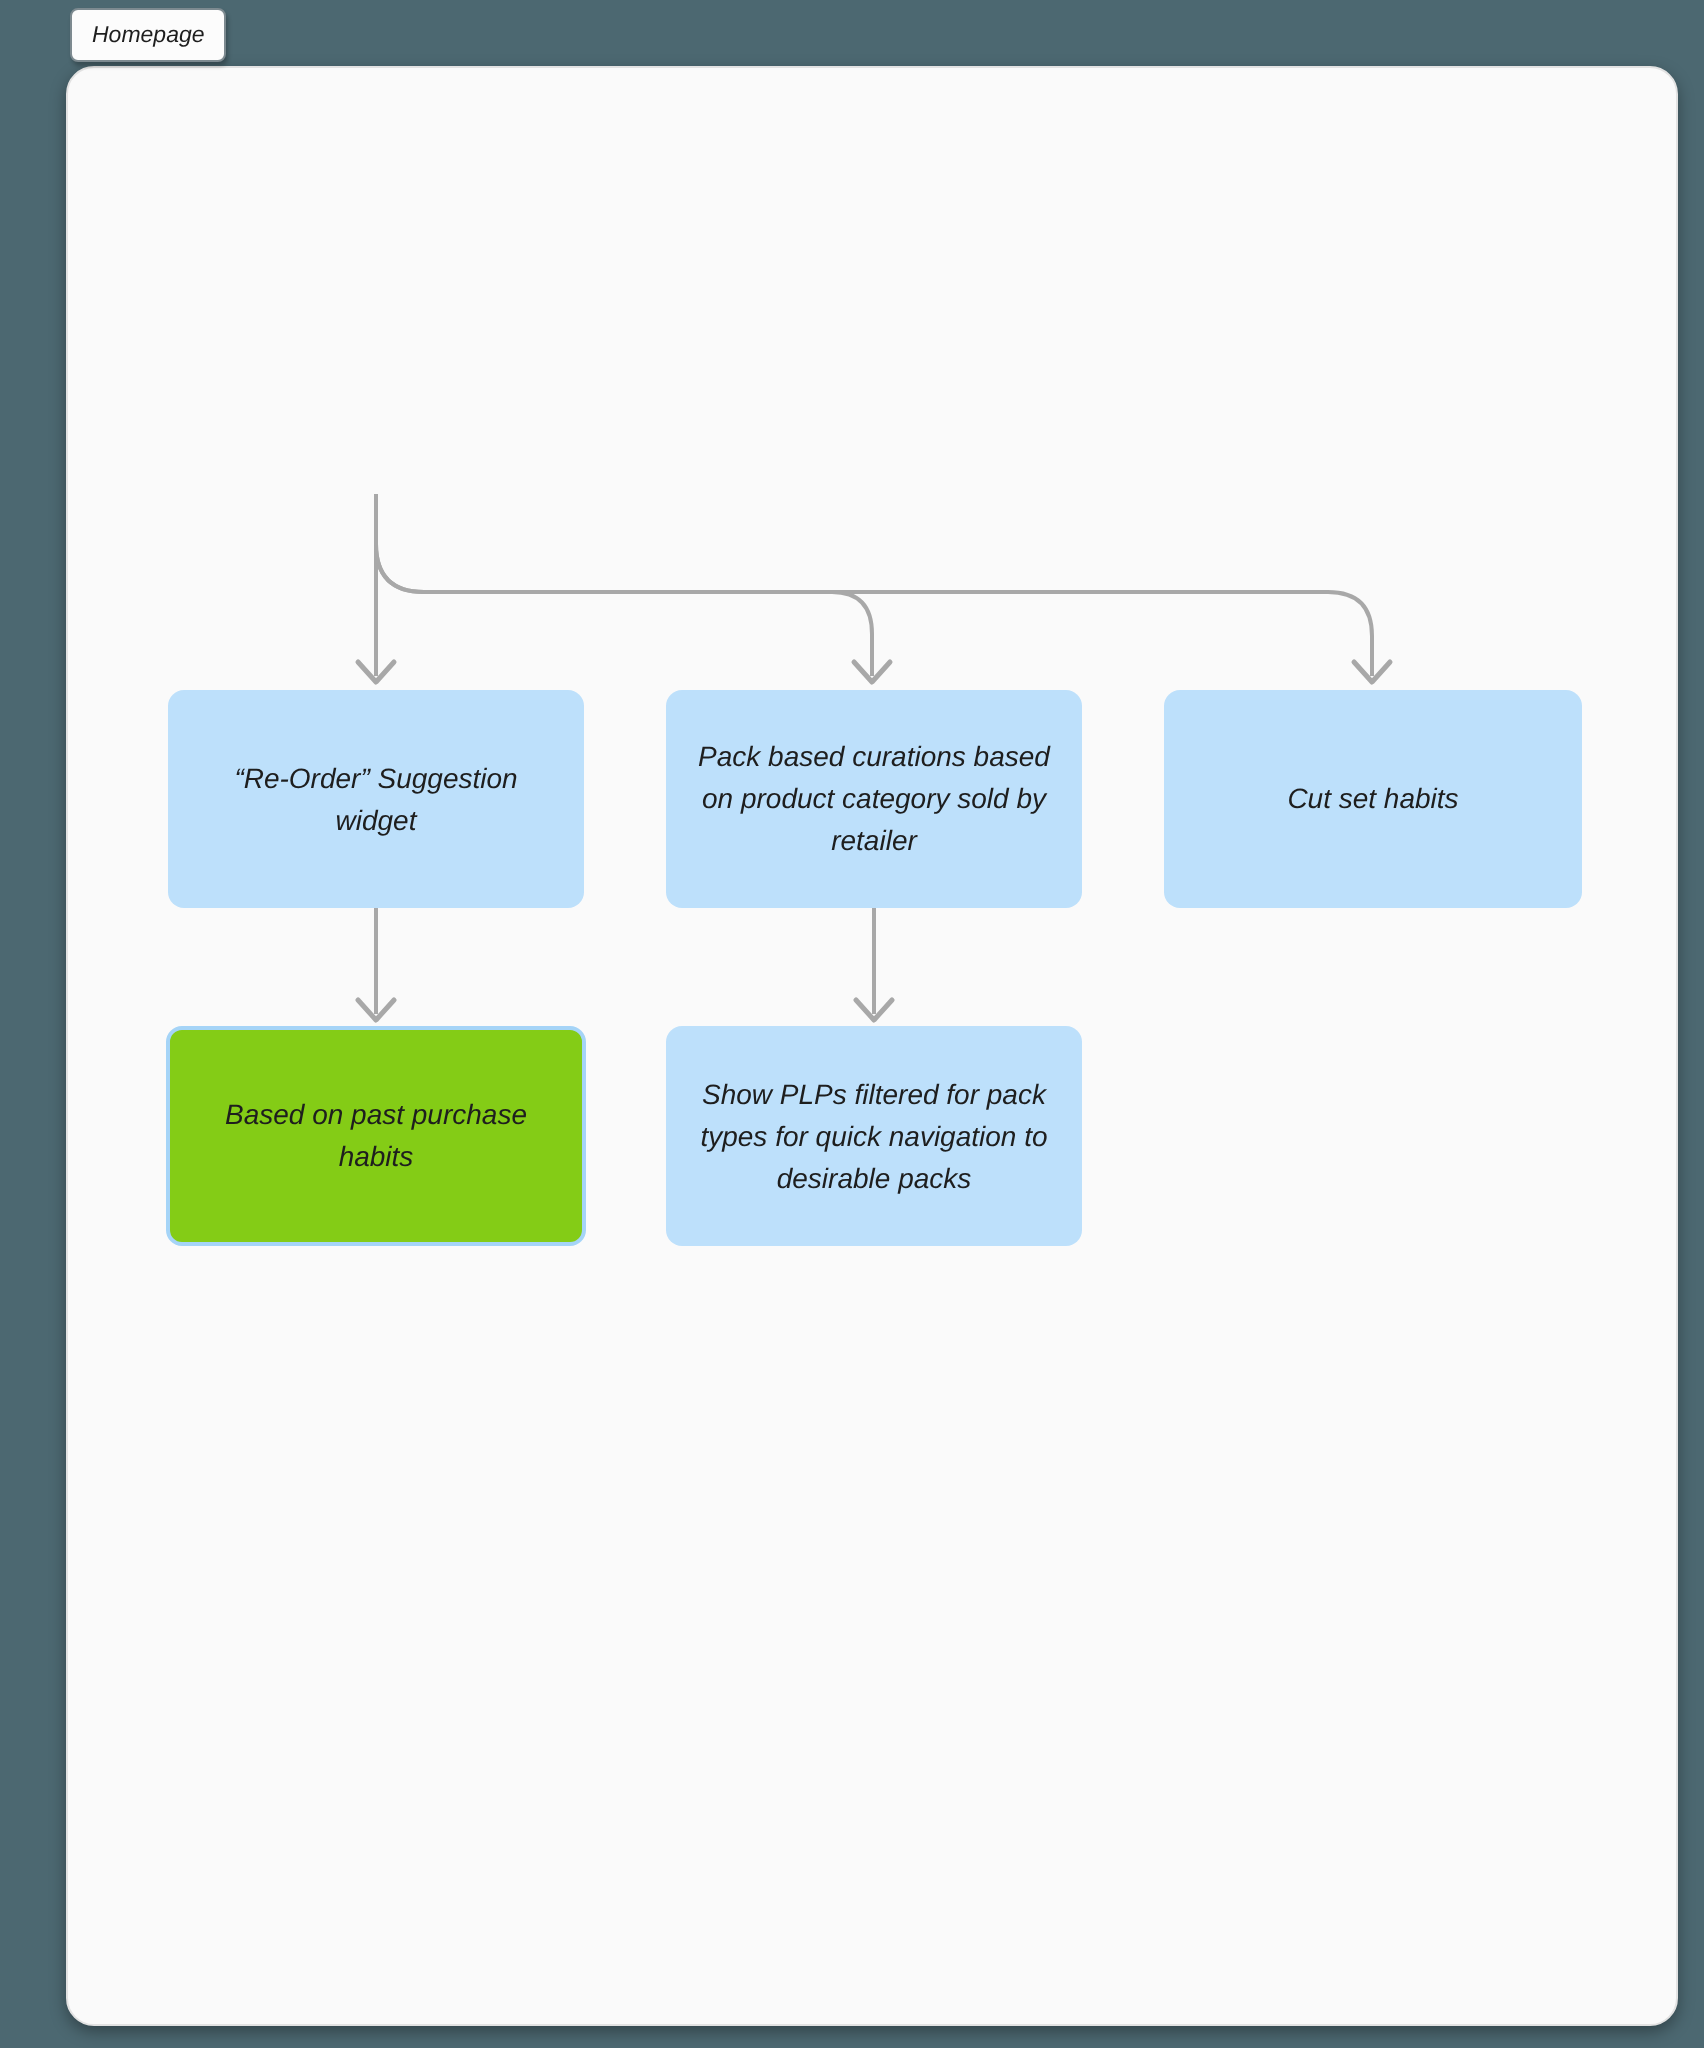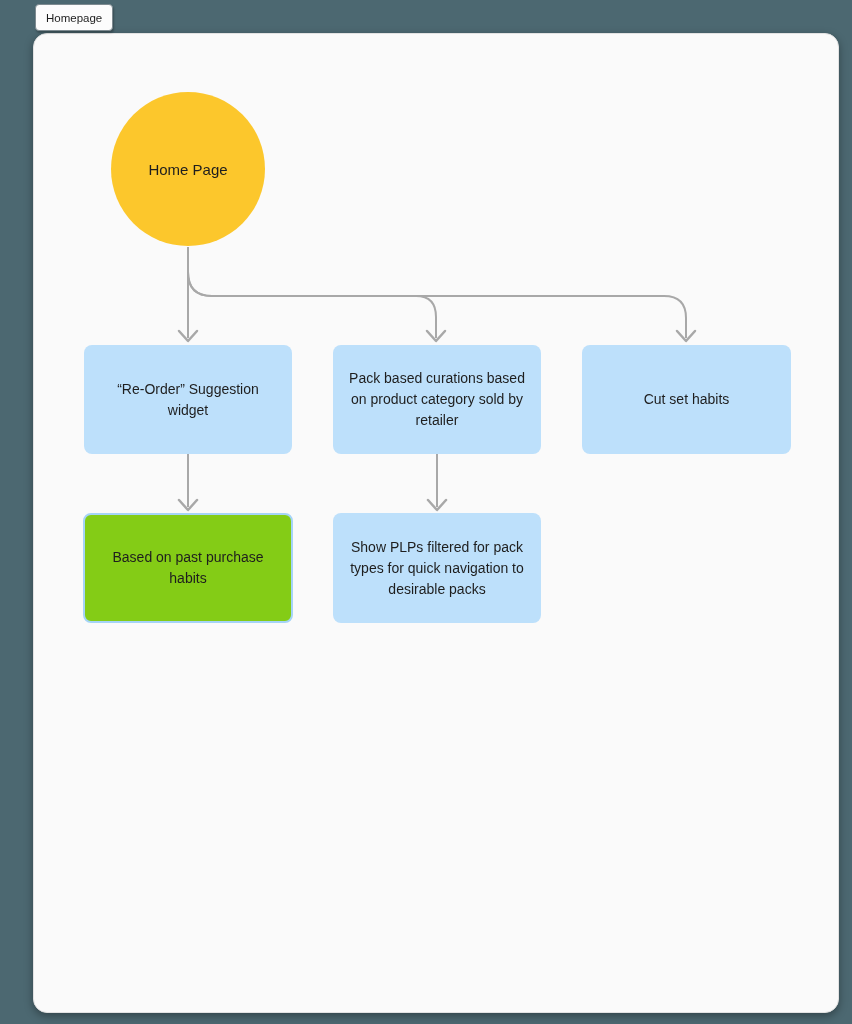--- a/index.html
+++ b/index.html
@@ -5,20 +5,21 @@
   * { margin: 0; padding: 0; box-sizing: border-box; }
   html, body {
     width: 852px; height: 1024px;
     overflow: hidden;
     font-family: "Liberation Sans", sans-serif;
   }
   .frame {
     position: relative;
     width: 852px; height: 1024px;
     background: var(--frame, #4C6871);
+    font-style: italic;
   }
   .page-tab {
     position: absolute;
     left: 35px; top: 4px;
     height: 27px;
     padding: 0 10px;
     display: flex; align-items: center;
     background: #FCFCFC;
     border: 1px solid #7d8a90;
     border-radius: 4px;
@@ -108,23 +109,20 @@
       <path d="M154 213 L154 238 Q154 262 178 262 L630 262 Q652 262 652 284 L652 304"></path>
       <path class="arrowhead" d="M643 297 L652 307 L661 297"></path>
 
       <path d="M154 420 L154 473"></path>
       <path class="arrowhead" d="M145 466 L154 476 L163 466"></path>
 
       <path d="M403 420 L403 473"></path>
       <path class="arrowhead" d="M394 466 L403 476 L412 466"></path>
     </svg>
 
-    <div class="node node-circle">
-      <span>Home Page</span>
-    </div>
 
     <div class="node node-box pos-r1c1">
       <span>“Re-Order” Suggestion widget</span>
     </div>
 
     <div class="node node-box pos-r1c2">
       <span>Pack based curations based on product category sold by retailer</span>
     </div>
 
     <div class="node node-box pos-r1c3">

